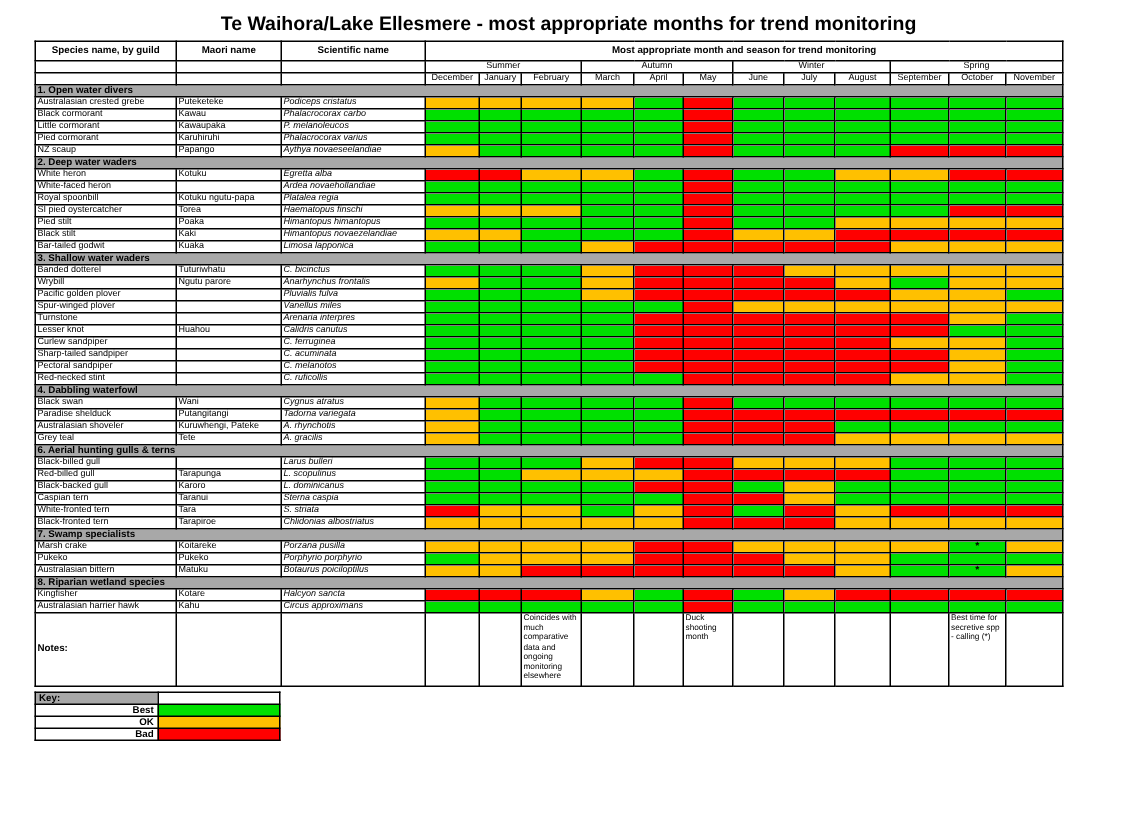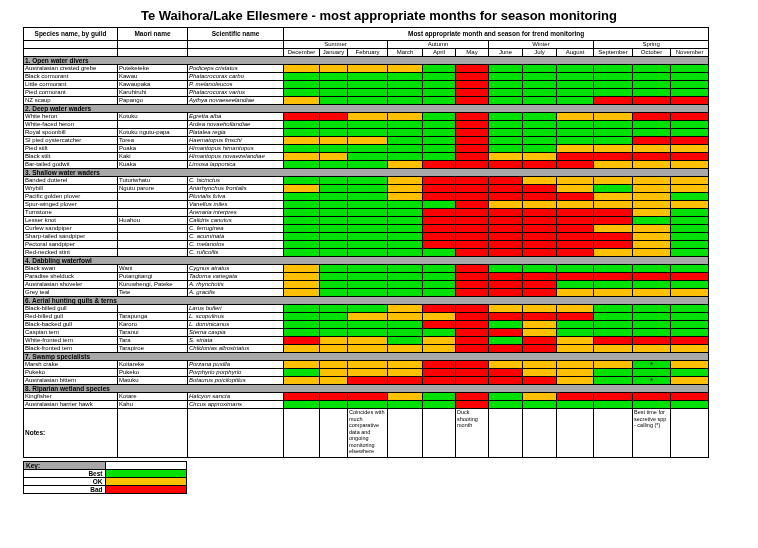--- a/index.html
+++ b/index.html
@@ -21,21 +21,21 @@
   #grid tr.noterow td.notelabel{vertical-align:middle;font-weight:bold;font-size:6.5px;}
   #keytable{margin-left:23px;margin-top:3px;width:164px;}
   #keytable td{border:1px solid #000;height:8px;padding:0 2px;font-size:6.5px;line-height:7px;box-sizing:border-box;}
   #keytable td.keyhead{background:#A8A8A8;font-weight:bold;}
   #keytable td.keylabel{text-align:right;font-weight:bold;}
 </style>
 </head>
 <body>
 
 <div class="page">
-  <div class="title">Te Waihora/Lake Ellesmere - most appropriate months for season monitoring</div>
+  <div class="title">Te Waihora/Lake Ellesmere - most appropriate months for trend monitoring</div>
 
   <table id="grid">
     <colgroup>
       <col style="width:94px">
         <col style="width:70px">
         <col style="width:96px">
       <col style="width:36px">
         <col style="width:28px">
         <col style="width:40px">
       <col style="width:35px">

